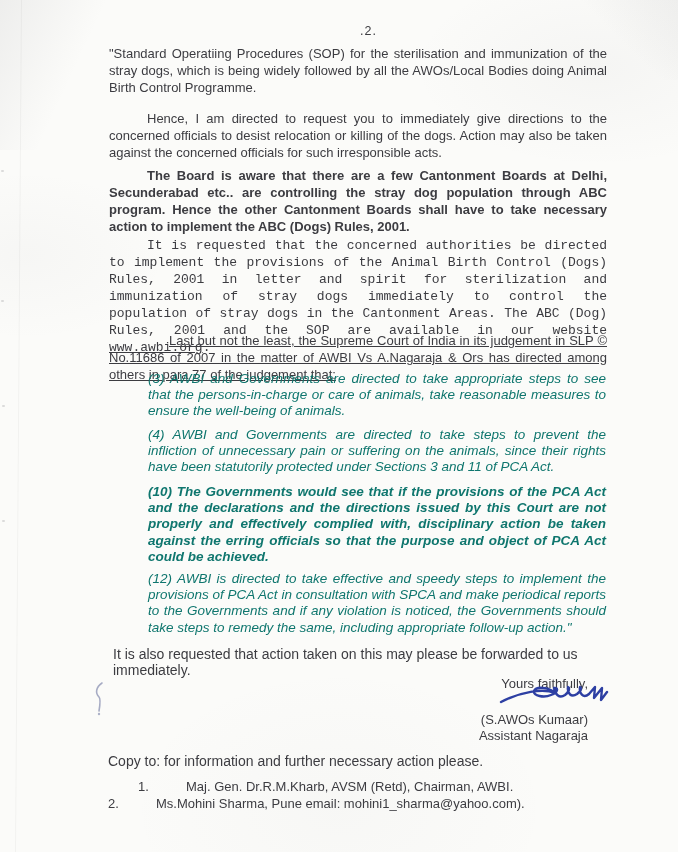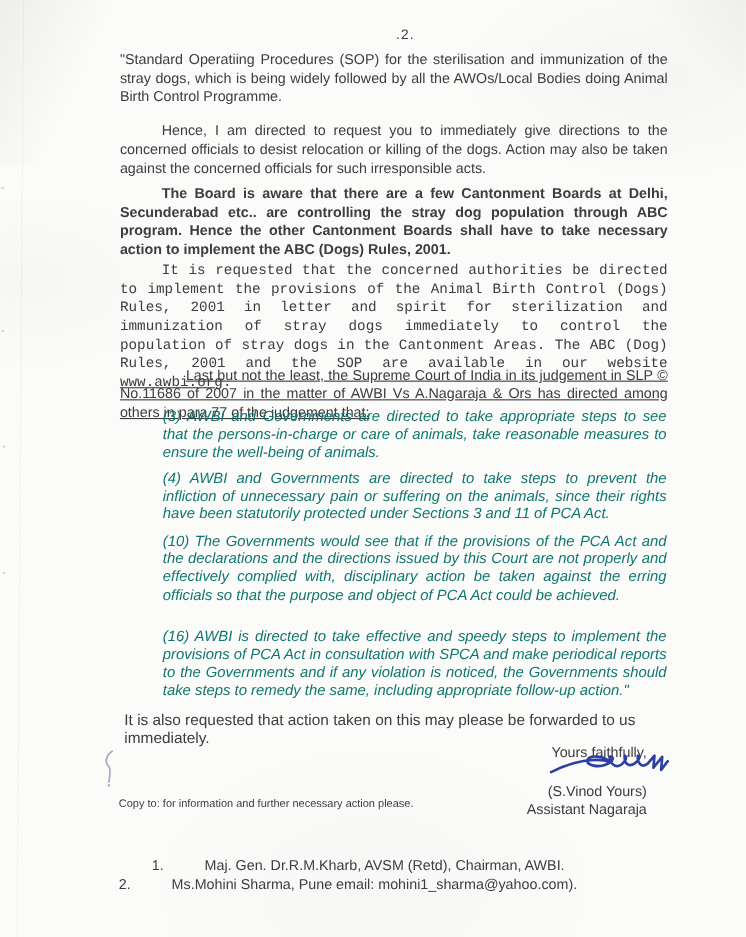--- a/index.html
+++ b/index.html
@@ -32,33 +32,33 @@
   .p2{top:110px;}
   .p3{top:167px;font-weight:bold;}
   .p4{top:237px;font-family:Liberation Mono, monospace;}
   .p5{top:332px;text-decoration:underline;}
   .weblink{text-decoration:underline;}
 
   .quote{position:absolute;left:148px;width:458px;margin:0;font-style:italic;
          font-size:13.5px;line-height:16.2px;text-align:justify;color:#0f766e;}
   .q0{top:371px;}
   .q1{top:427px;}
-  .q2{top:484px;}
+  .q2{top:484px;font-weight:bold;}
   .q3{top:571px;}
 
   .closing{position:absolute;top:642px;left:109px;width:500px;margin:4px;font-size:14px;}
 
   .sign-line{position:absolute;left:400px;width:188px;margin:0;text-align:right;font-size:13px;line-height:16px;}
   .valediction{top:676px;}
   .signer-name{top:712px;}
   .signer-title{top:728px;}
   .signature-svg{position:absolute;top:683px;left:498px;width:112px;height:30px;}
   .penmark-svg{position:absolute;top:680px;left:90px;width:18px;height:40px;opacity:.8;}
 
-  .copy-heading{position:absolute;top:726px;left:108px;margin:0;font-size:10px;}
+  .copy-heading{position:absolute;top:753px;left:108px;margin:0;font-size:14px;}
   .copy-row{position:absolute;left:108px;width:480px;font-size:13px;line-height:16px;}
   .copy-row .num{display:inline-block;width:48px;}
   .row1{top:779px;margin-left:30px;}
   .row2{top:796px;}
 </style>
 </head>
 <body>
 
 <div>
 
@@ -76,39 +76,39 @@
   <p class="body ind p2">Hence, I am directed to request you to immediately give directions to the concerned officials to desist relocation or killing of the dogs. Action may also be taken against the concerned officials for such irresponsible acts.</p>
   <p class="body ind p3">The Board is aware that there are a few Cantonment Boards at Delhi, Secunderabad etc.. are controlling the stray dog population through ABC program. Hence the other Cantonment Boards shall have to take necessary action to implement the ABC (Dogs) Rules, 2001.</p>
 
   <p class="body ind p4"><span>It is requested that the concerned authorities be directed to implement the provisions of the Animal Birth Control (Dogs) Rules, 2001 in letter and spirit for sterilization and immunization of stray dogs immediately to control the population of stray dogs in the Cantonment Areas. The ABC (Dog) Rules, 2001 and the SOP are available in our website </span><span class="weblink">www.awbi.org</span><span>.</span></p>
 
   <p class="body ind-lg p5">Last but not the least, the Supreme Court of India in its judgement in SLP © No.11686 of 2007 in the matter of AWBI Vs A.Nagaraja &amp; Ors has directed among others in para 77 of the judgement that:</p>
 
   <p class="quote q0">(3) AWBI and Governments are directed to take appropriate steps to see that the persons-in-charge or care of animals, take reasonable measures to ensure the well-being of animals.</p>
   <p class="quote q1">(4) AWBI and Governments are directed to take steps to prevent the infliction of unnecessary pain or suffering on the animals, since their rights have been statutorily protected under Sections 3 and 11 of PCA Act.</p>
   <p class="quote q2">(10) The Governments would see that if the provisions of the PCA Act and the declarations and the directions issued by this Court are not properly and effectively complied with, disciplinary action be taken against the erring officials so that the purpose and object of PCA Act could be achieved.</p>
-  <p class="quote q3">(16) AWBI is directed to take effective and speedy steps to implement the provisions of PCA Act in consultation with SPCA and make periodical reports to the Governments and if any violation is noticed, the Governments should take steps to remedy the same, including appropriate follow-up action."</p>
+  <p class="quote q3">(12) AWBI is directed to take effective and speedy steps to implement the provisions of PCA Act in consultation with SPCA and make periodical reports to the Governments and if any violation is noticed, the Governments should take steps to remedy the same, including appropriate follow-up action."</p>
 
   <p class="closing">It is also requested that action taken on this may please be forwarded to us immediately.</p>
 
   <svg class="penmark-svg" viewBox="0 0 18 40">
     <path d="M12 3 C 6 7, 5 13, 9 17 C 11 19, 10 25, 9 31" fill="none" stroke="rgba(110,118,160,0.75)" stroke-width="1.6" stroke-linecap="round"></path>
     <circle cx="9" cy="34" r="1.2" fill="rgba(110,118,160,0.7)"></circle>
   </svg>
 
   <p class="sign-line valediction">Yours faithfully,</p>
 
   <svg class="signature-svg" viewBox="0 0 112 30">
     <path d="M3 19 C 22 9, 45 5, 57 10 C 51 4, 38 3, 36 8 C 35 13, 46 15, 53 12
              C 61 9, 60 4, 56 5 C 57 11, 61 16, 67 12 C 71 9, 72 5, 70 4
              C 69 10, 73 15, 79 11 C 83 8, 84 5, 82 4 C 81 10, 85 16, 91 11
              L 97 4 L 96 15 L 104 5 L 103 17 L 109 9" fill="none" stroke="#2d3fa3" stroke-width="2.4" stroke-linecap="round" stroke-linejoin="round"></path>
   </svg>
 
-  <p class="sign-line signer-name">(S.Vinod Yours)</p>
+  <p class="sign-line signer-name">(S.AWOs Kumaar)</p>
   <p class="sign-line signer-title">Assistant Nagaraja</p>
 
   <p class="copy-heading">Copy to: for information and further necessary action please.</p>
 
   <div class="copy-row row1"><span class="num">1.</span><span>Maj. Gen. Dr.R.M.Kharb, AVSM (Retd), Chairman, AWBI.</span></div>
 
   <div class="copy-row row2"><span class="num">2.</span><span>Ms.Mohini Sharma, Pune email: mohini1_sharma@yahoo.com).</span></div>
 
 </div>
 

